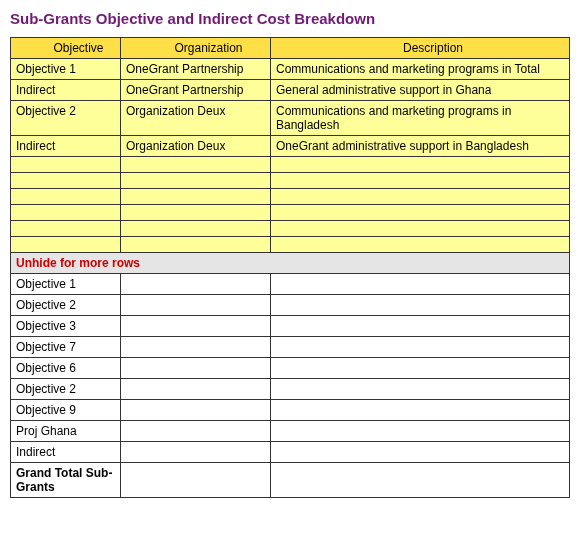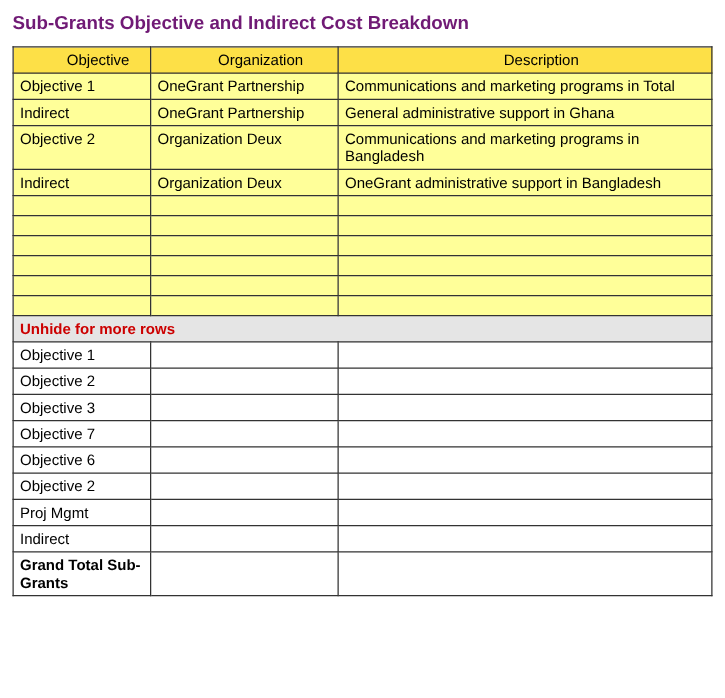--- a/index.html
+++ b/index.html
@@ -149,21 +149,26 @@
     <td>Objective 6</td>
     <td></td>
     <td></td>
   </tr>
       <tr class="white-row">
     <td>Objective 2</td>
     <td></td>
     <td></td>
   </tr>
       <tr class="white-row">
-    <td>Proj Mgmt</td>
+    <td>Objective 9</td>
+    <td></td>
+    <td></td>
+  </tr>
+      <tr class="white-row">
+    <td>Proj Ghana</td>
     <td></td>
     <td></td>
   </tr>
       <tr class="white-row">
     <td>Indirect</td>
     <td></td>
     <td></td>
   </tr>
       <tr class="white-row bold-row">
   <td>Grand Total Sub-Grants</td>

